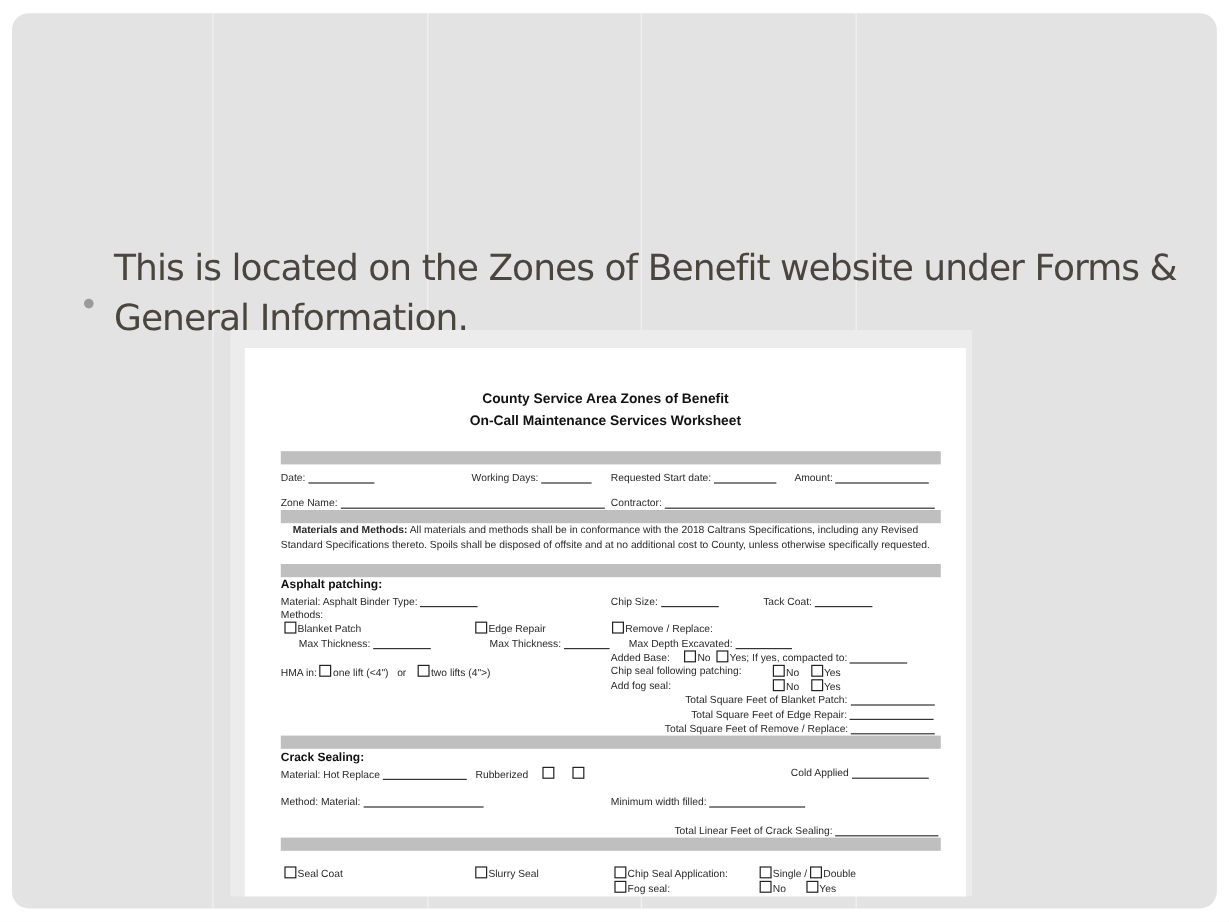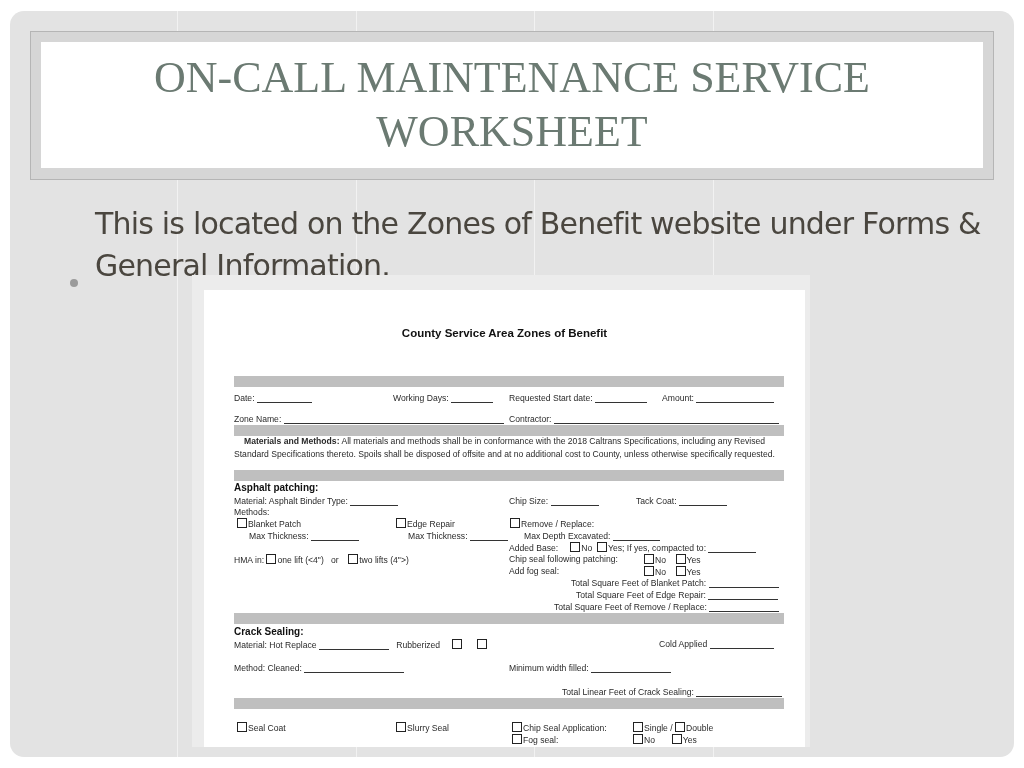--- a/index.html
+++ b/index.html
@@ -21,21 +21,21 @@
     background: #ffffff; display: flex; align-items: center; justify-content: center;
   }
   .title-text {
     font-family: "Liberation Serif", serif; font-size: 44px; line-height: 54px;
     color: #6b7a72; text-align: center; letter-spacing: 0px; text-transform: uppercase;
     width: 820px;
   }
 
   .bullet-wrap {
     position: absolute; left: 60px; top: 192px; width: 920px;
-    display: flex; align-items: flex-end;
+    display: flex; align-items: center;
   }
   .bullet-dot {
     width: 8px; height: 8px; border-radius: 50%; background: #9a9a9a;
     margin-top: 16px; margin-right: 17px; flex-shrink: 0;
   }
   .bullet-text {
     font-family: "DejaVu Sans", sans-serif; font-size: 30px; line-height: 42px;
     color: #4a463f; letter-spacing: -0.8px;
   }
 
@@ -64,35 +64,31 @@
 </style>
 </head>
 <body>
 
 <div class="slide">
   <div class="vline" style="left:167px"></div>
   <div class="vline" style="left:346px"></div>
   <div class="vline" style="left:524px"></div>
   <div class="vline" style="left:703px"></div>
 
-  <div class="title-frame">
-    <div class="title-inner">
-      <div class="title-text">On-Call Maintenance Service Worksheet</div>
-    </div>
-  </div>
 
   <div class="bullet-wrap">
     <span class="bullet-dot"></span>
     <span class="bullet-text">This is located on the Zones of Benefit website under Forms &amp; General Information.</span>
   </div>
 </div>
 
 <div class="form-shadow"></div>
 <div class="form-page">
   <div class="abs f-h1" style="top:37px">County Service Area Zones of Benefit</div>
+  <div class="abs f-h1" style="top:55px">On-Call Maintenance Services Worksheet</div>
   <div class="band" style="top:86px"></div>
 
   <div class="abs f-txt" style="left:30px;top:103px">
     <span>Date:</span> <span class="uline" style="width:55px"></span>
   </div>
   <div class="abs f-txt" style="left:189px;top:103px">
     <span>Working Days:</span> <span class="uline" style="width:42px"></span>
   </div>
   <div class="abs f-txt" style="left:305px;top:103px">
     <span>Requested Start date:</span> <span class="uline" style="width:52px"></span>
@@ -186,21 +182,21 @@
   <div class="abs f-txt" style="left:30px;top:349px">
     <span>Material:  Hot Replace</span> <span class="uline" style="width:70px"></span>&nbsp;&nbsp;
     <span>Rubberized</span>&nbsp;&nbsp;&nbsp;&nbsp;
     <span class="cb"></span>&nbsp;&nbsp;&nbsp;&nbsp;&nbsp;
     <span class="cb"></span>
   </div>
   <div class="abs f-txt" style="left:455px;top:349px">
     <span>Cold Applied</span> <span class="uline" style="width:64px"></span>
   </div>
   <div class="abs f-txt" style="left:30px;top:373px">
-    <span>Method: Cleaned:</span> <span class="uline" style="width:100px"></span>
+    <span>Method: Material:</span> <span class="uline" style="width:100px"></span>
   </div>
   <div class="abs f-txt" style="left:305px;top:373px">
     <span>Minimum width filled:</span> <span class="uline" style="width:80px"></span>
   </div>
   <div class="abs f-txt" style="left:358px;top:397px">
     <span>Total Linear Feet of Crack Sealing:</span> <span class="uline" style="width:86px"></span>
   </div>
   <div class="band" style="top:408px"></div>
 
   <div class="abs f-txt" style="left:33px;top:432px">

